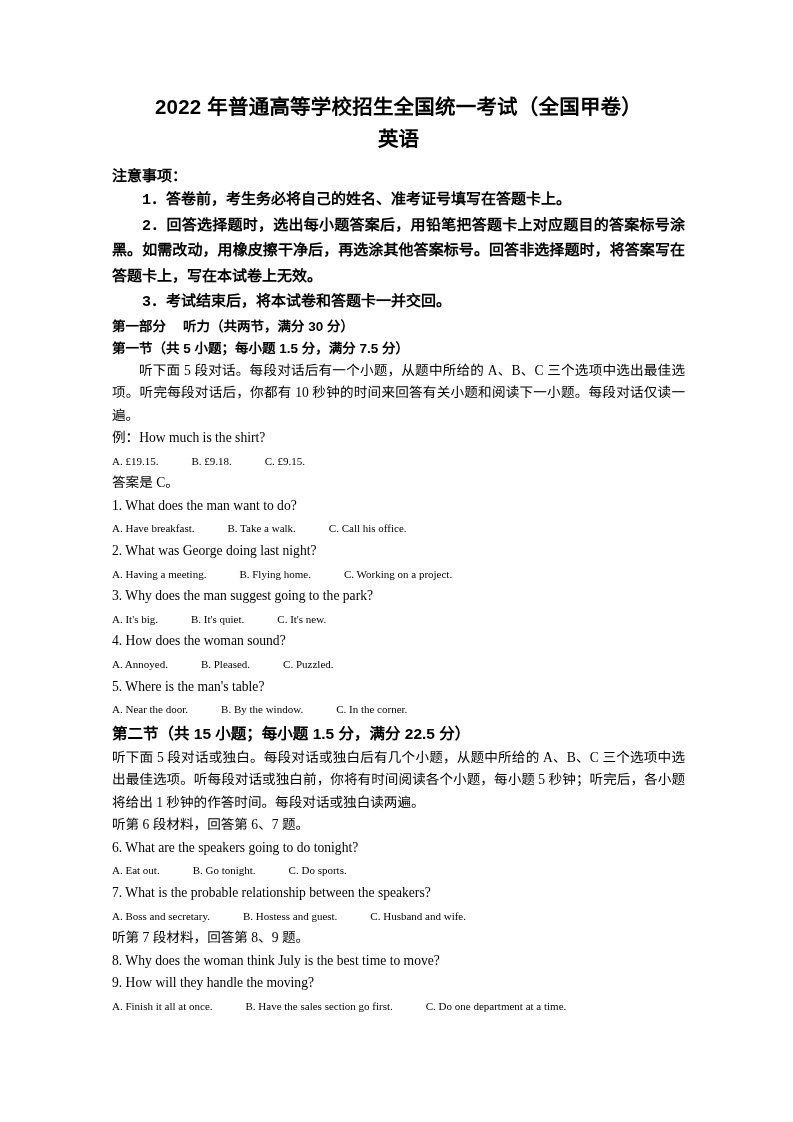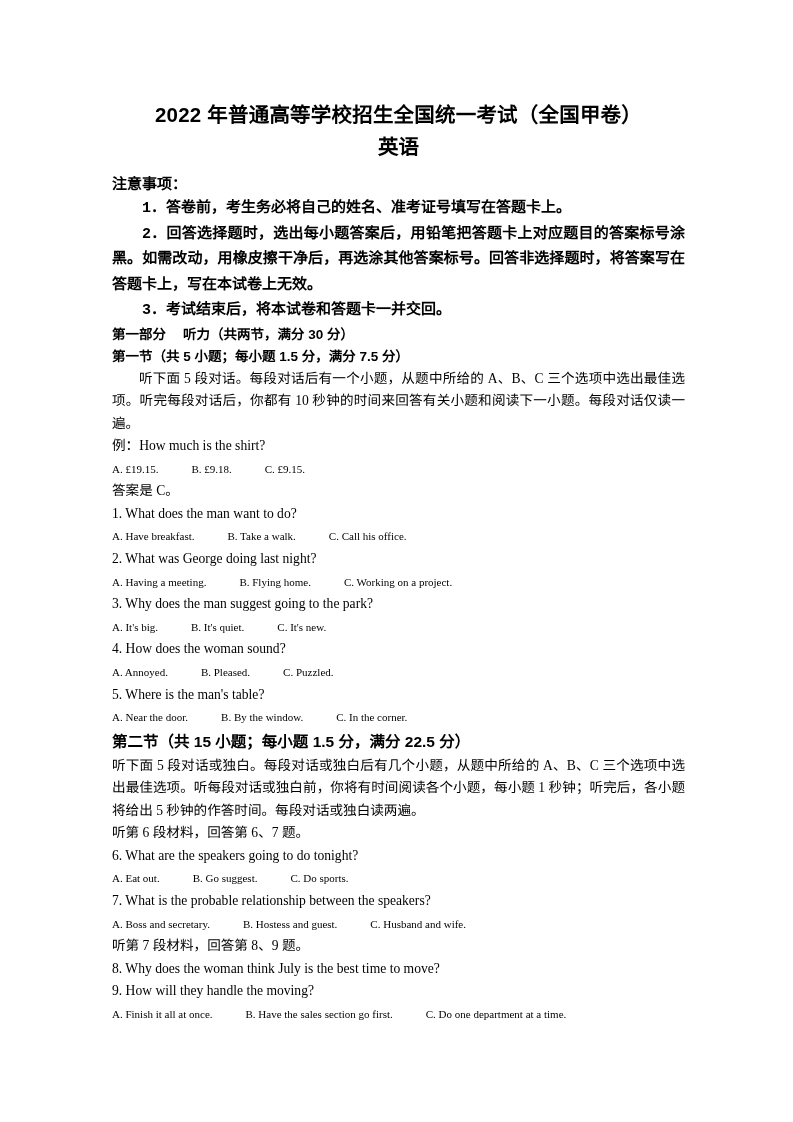--- a/index.html
+++ b/index.html
@@ -15,21 +15,20 @@
     font-family: "Liberation Serif", "DejaVu Serif", serif;
     color: #000000;
     -webkit-font-smoothing: antialiased;
   }
   .page {
     position: relative;
     width: 793px;
     height: 830px;
     box-sizing: border-box;
     padding: 0;
-    margin-top: 8px;
   }
   .content {
     position: absolute;
     left: 112px;
     top: 92px;
     width: 573px;
   }
 
   
   .doc-title {
@@ -136,25 +135,25 @@
     <div class="line">2. What was George doing last night?</div>
     <div class="opts">A. Having a meeting.            B. Flying home.            C. Working on a project.</div>
     <div class="line">3. Why does the man suggest going to the park?</div>
     <div class="opts">A. It's big.            B. It's quiet.            C. It's new.</div>
     <div class="line">4. How does the woman sound?</div>
     <div class="opts">A. Annoyed.            B. Pleased.            C. Puzzled.</div>
     <div class="line">5. Where is the man's table?</div>
     <div class="opts">A. Near the door.            B. By the window.            C. In the corner.</div>
 
     <div class="sec-head big">第二节（共 15 小题；每小题 1.5 分，满分 22.5 分）</div>
-    <div class="para flush">听下面 5 段对话或独白。每段对话或独白后有几个小题，从题中所给的 A、B、C 三个选项中选出最佳选项。听每段对话或独白前，你将有时间阅读各个小题，每小题 1 秒钟；听完后，各小题将给出 5 秒钟的作答时间。每段对话或独白读两遍。</div>
+    <div class="para flush">听下面 5 段对话或独白。每段对话或独白后有几个小题，从题中所给的 A、B、C 三个选项中选出最佳选项。听每段对话或独白前，你将有时间阅读各个小题，每小题 5 秒钟；听完后，各小题将给出 1 秒钟的作答时间。每段对话或独白读两遍。</div>
 
     <div class="line">听第 6 段材料，回答第 6、7 题。</div>
     <div class="line">6. What are the speakers going to do tonight?</div>
-    <div class="opts">A. Eat out.            B. Go suggest.            C. Do sports.</div>
+    <div class="opts">A. Eat out.            B. Go tonight.            C. Do sports.</div>
     <div class="line">7. What is the probable relationship between the speakers?</div>
     <div class="opts">A. Boss and secretary.            B. Hostess and guest.            C. Husband and wife.</div>
 
     <div class="line">听第 7 段材料，回答第 8、9 题。</div>
     <div class="line">8. Why does the woman think July is the best time to move?</div>
     <div class="line">9. How will they handle the moving?</div>
     <div class="opts wrap">A. Finish it all at once.            B. Have the sales section go first.            C. Do one department at a time.</div>
 
   </div>
 </div>

